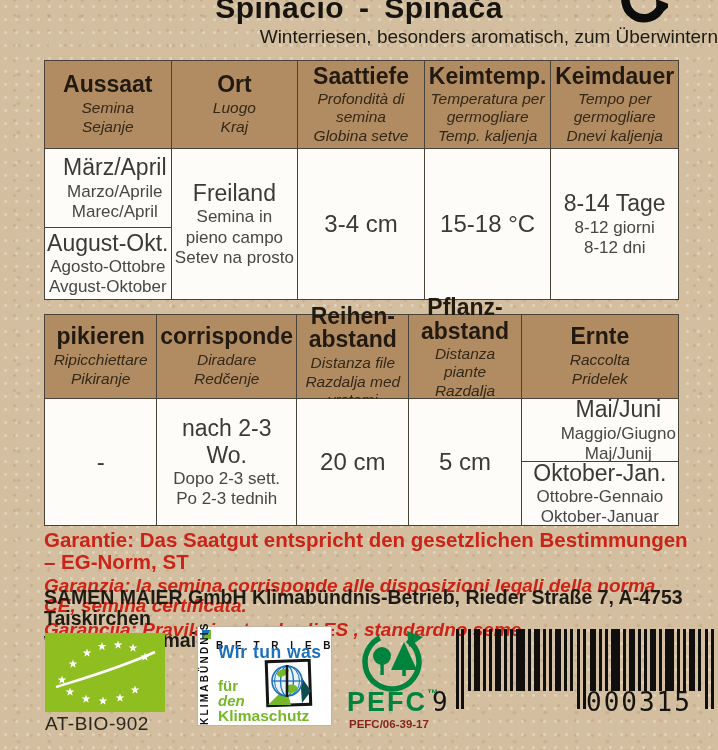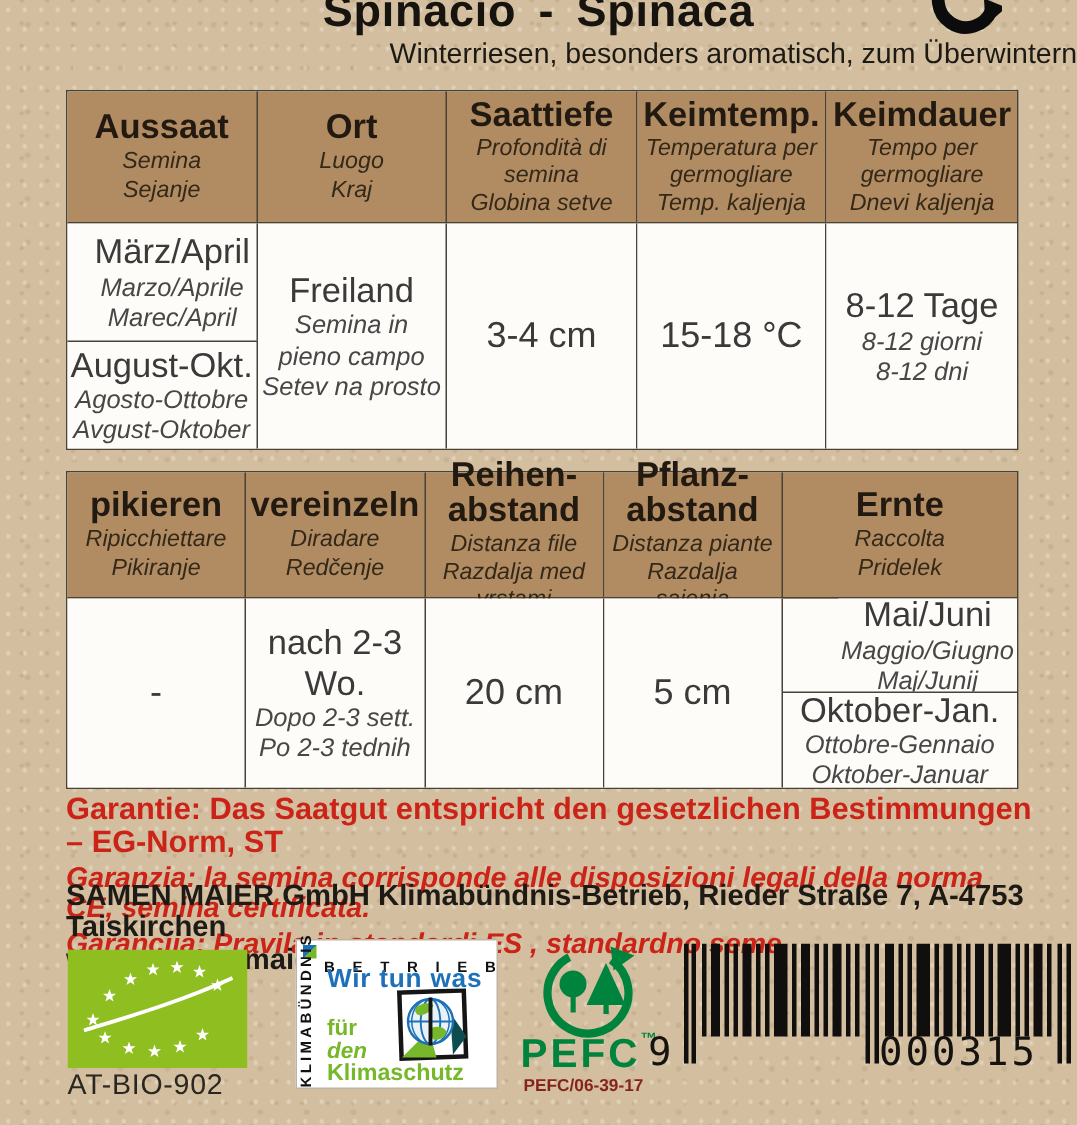--- a/index.html
+++ b/index.html
@@ -26,21 +26,21 @@
   .t1{left:44px;top:60px;width:633px;grid-template-rows:88px 78px 72px;}
   .t2{left:44px;top:314px;width:633px;grid-template-rows:84px 62px 64px;}
   .th{background:#b18c63;border-right:1.5px solid #494238;border-bottom:1.5px solid #494238;
     display:flex;flex-direction:column;align-items:center;justify-content:center;
     text-align:center;padding:2px 3px;overflow:visible;}
   .th-de{font-size:23px;font-weight:bold;color:#221a10;line-height:1.02;white-space:pre-line;}
   .th-tr{font-size:15.5px;font-style:italic;color:#342818;line-height:1.12;margin-top:2px;}
   .td{border-right:1.5px solid #494238;display:flex;flex-direction:column;
     justify-content:center;align-items:center;text-align:center;background:#fdfcf8;padding:2px;}
   .td-de{font-size:23px;color:#3a3a3a;line-height:1.18;}
-  .td-tr{font-size:17px;font-style:italic;color:#474747;line-height:1.18;}
+  .td-tr{font-size:17px;color:#474747;line-height:1.18;}
   .big{font-size:24px;color:#3a3a3a;}
   .last{border-right:none;}
   .c1r2{grid-column:1;grid-row:2;padding-left:16px;} .c1r3{grid-column:1;grid-row:3;}
   .span2{grid-row:2/4;}
   .c1{grid-column:1;} .c2{grid-column:2;} .c3{grid-column:3;} .c4{grid-column:4;} .c5{grid-column:5;}
   .c5r2{grid-column:5;grid-row:2;margin-left:37px;} .c5r3{grid-column:5;grid-row:3;}
   .split{border-top:1.5px solid #494238;}
 
   
   .guarantee{position:absolute;left:44px;top:529px;width:648px;color:#cb2317;}
@@ -137,34 +137,34 @@
     <div class="td-tr">Semina in pieno campo</div>
     <div class="td-tr">Setev na prosto</div>
   </div>
   <div class="td span2 c3">
     <div class="big">3-4 cm</div>
   </div>
   <div class="td span2 c4">
     <div class="big">15-18 °C</div>
   </div>
   <div class="td span2 c5 last">
-    <div class="td-de">8-12 Tage</div>
+    <div class="td-de">8-14 Tage</div>
     <div class="td-tr">8-12 giorni</div>
     <div class="td-tr">8-12 dni</div>
   </div>
 </div>
 
 <div class="tbl t2">
   <div class="th">
     <div class="th-de">pikieren</div>
     <div class="th-tr">Ripicchiettare</div>
     <div class="th-tr">Pikiranje</div>
   </div>
   <div class="th">
-    <div class="th-de">vereinzeln</div>
+    <div class="th-de">corrisponde</div>
     <div class="th-tr">Diradare</div>
     <div class="th-tr">Redčenje</div>
   </div>
   <div class="th">
     <div class="th-de">Reihen-
 abstand</div>
     <div class="th-tr">Distanza file</div>
     <div class="th-tr">Razdalja med vrstami</div>
   </div>
   <div class="th">

